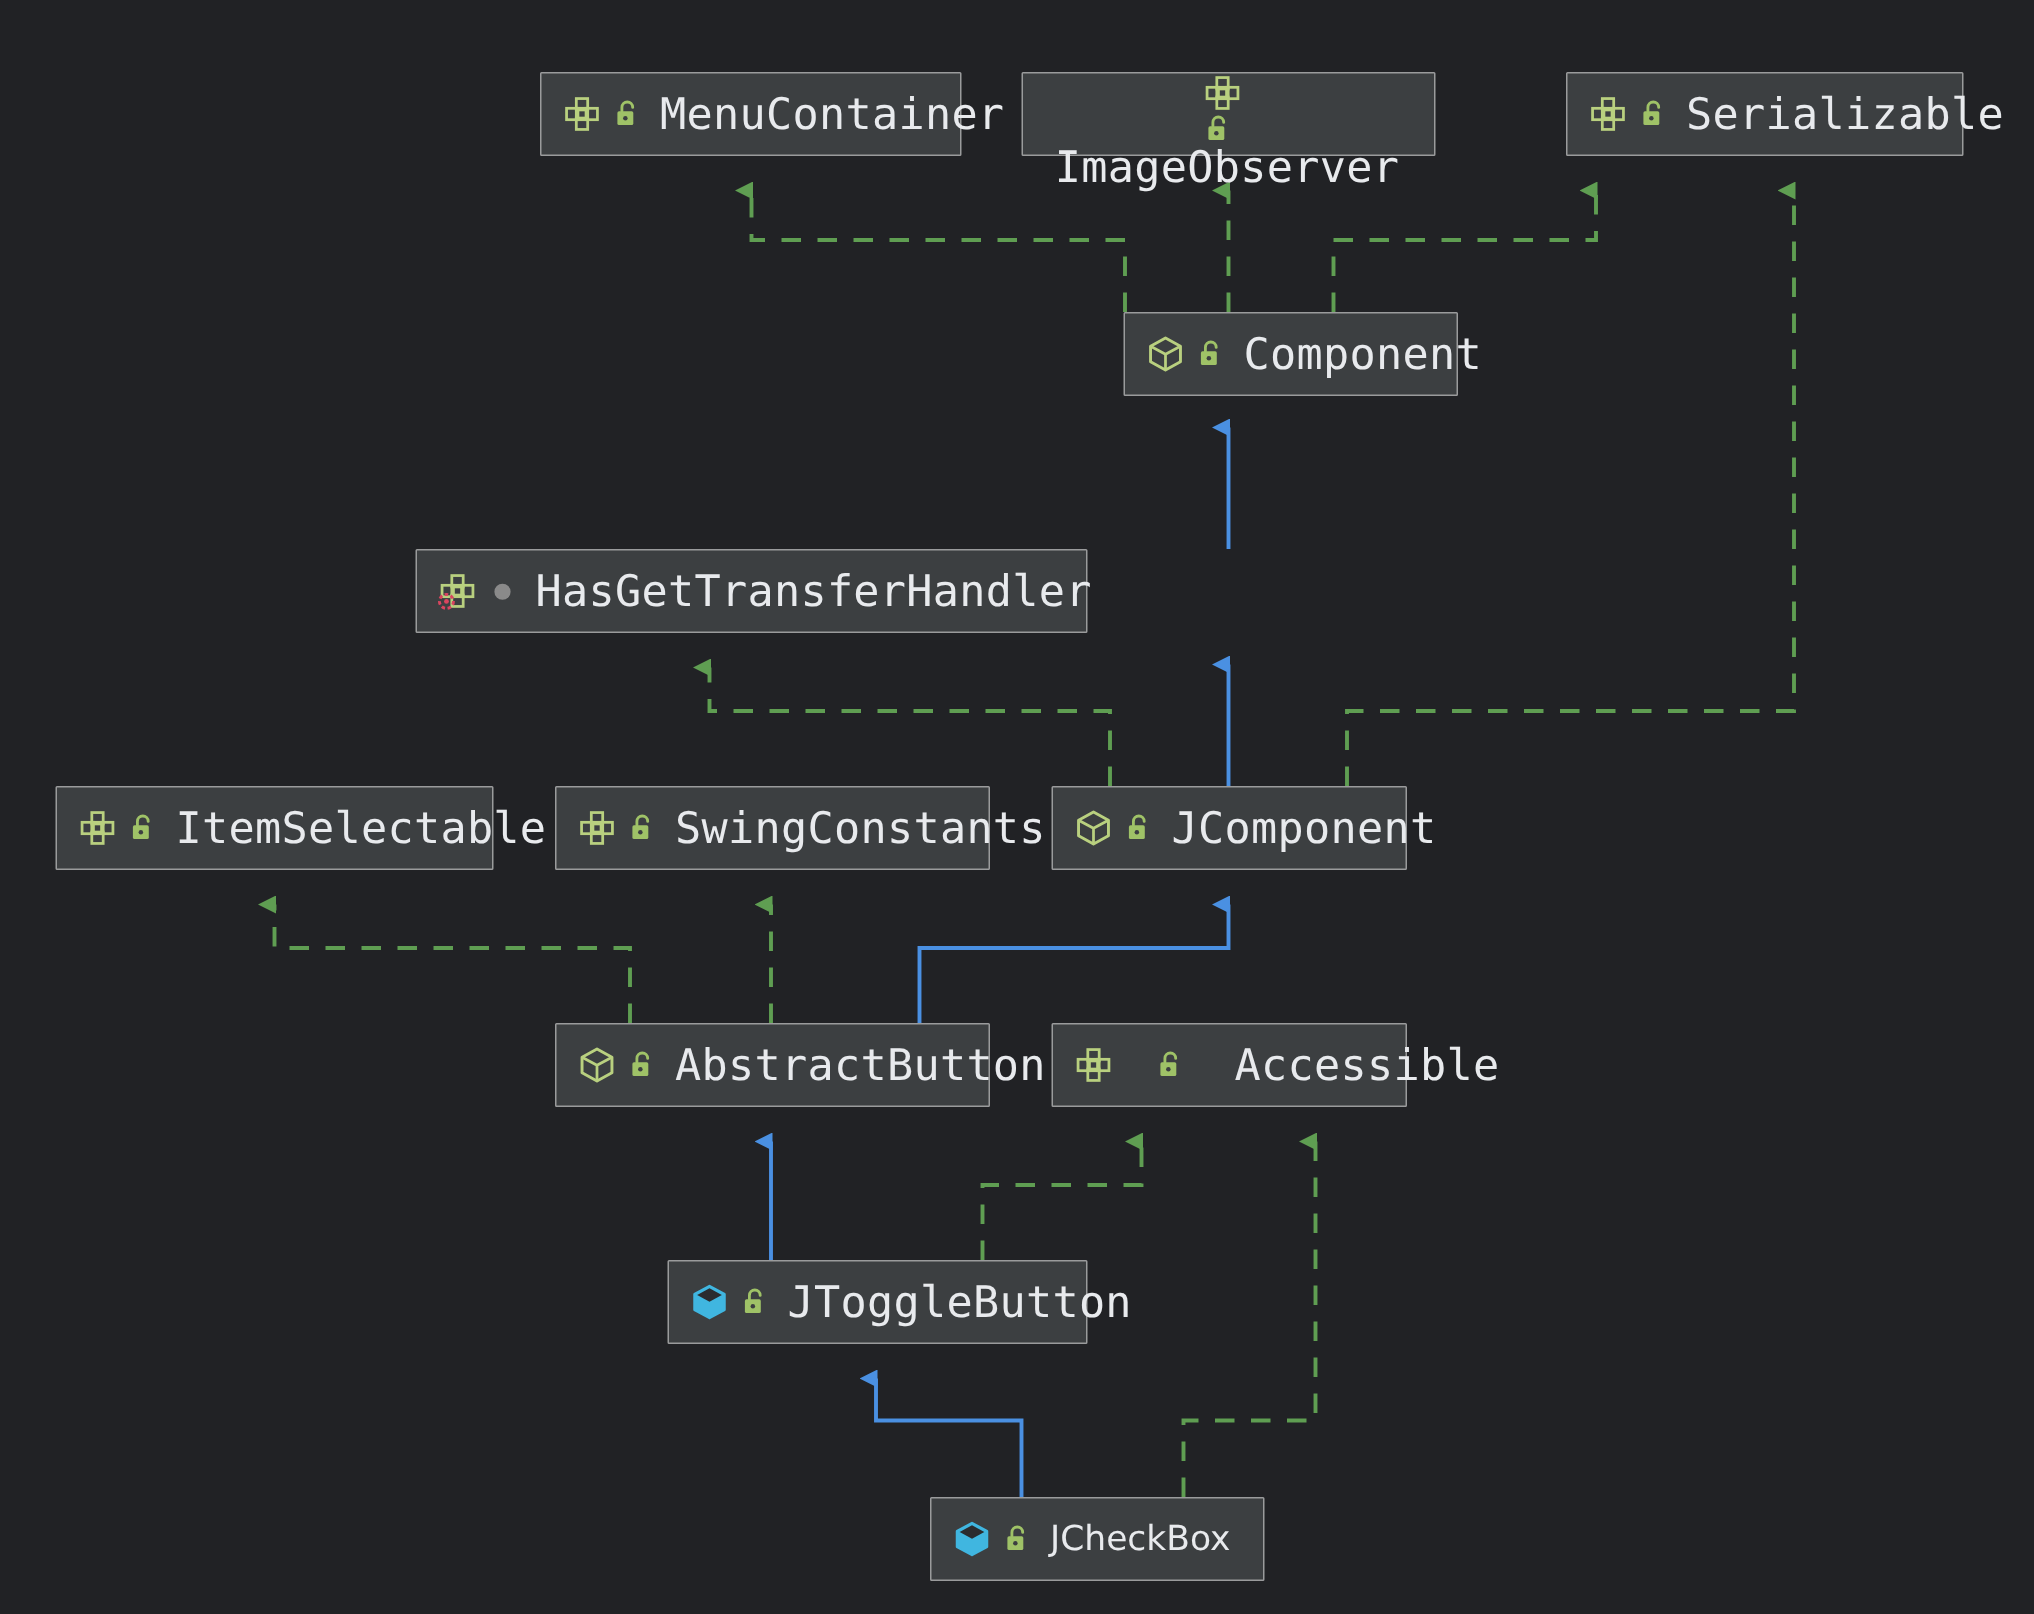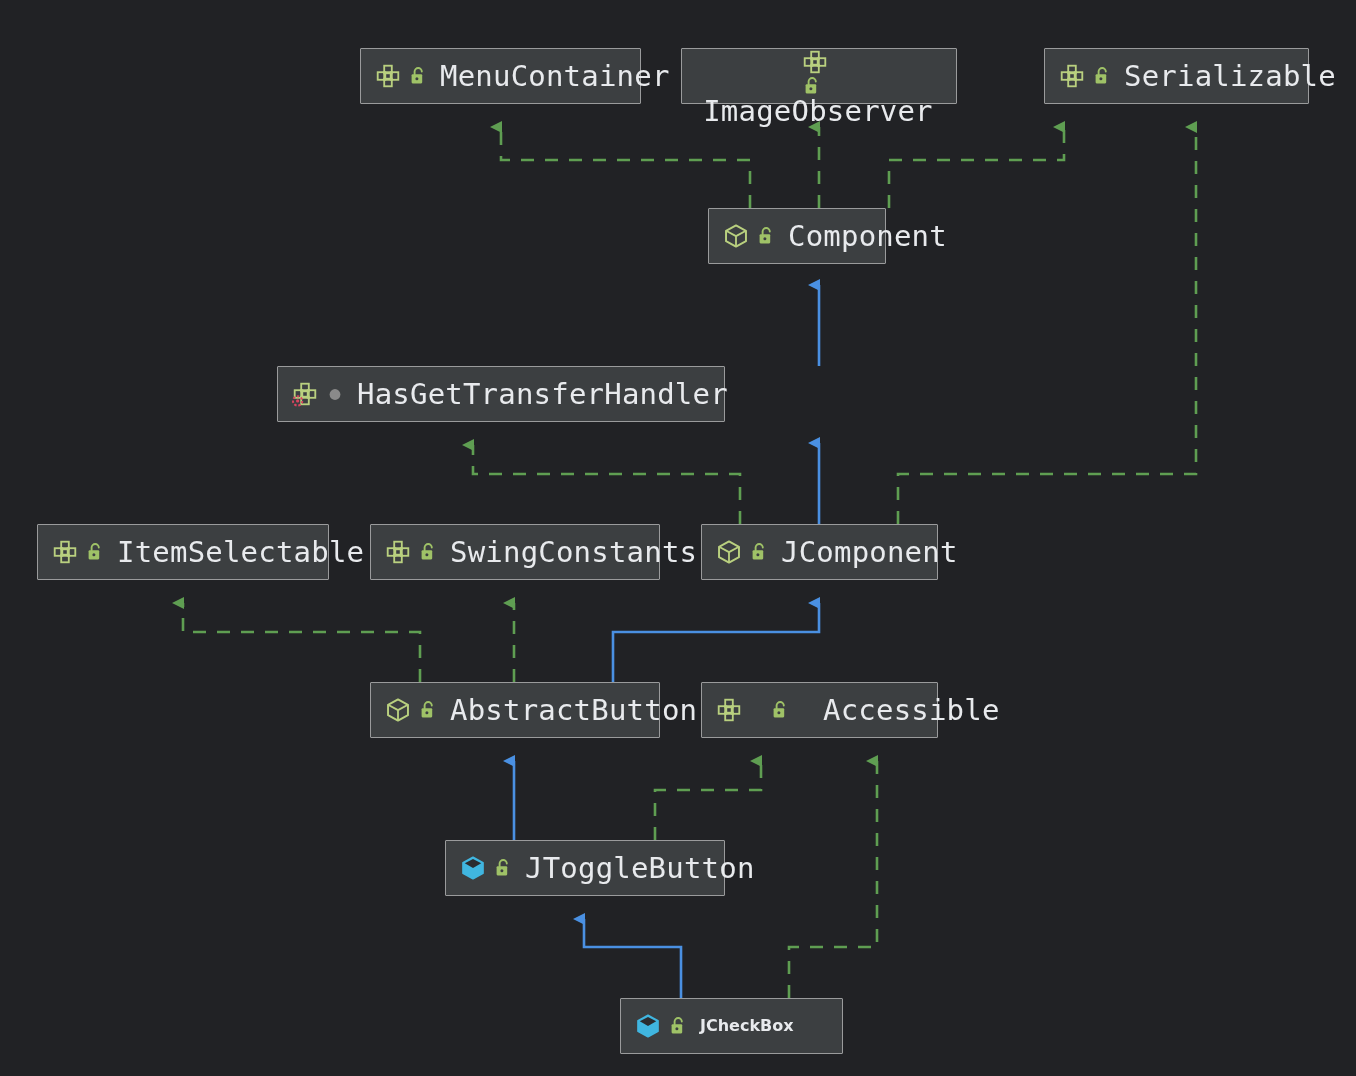--- a/index.html
+++ b/index.html
@@ -58,23 +58,22 @@
     display: block;
   }
   .node-label {
     font-size: 29px;
     line-height: 1;
     color: #e8eaed;
     letter-spacing: 0.2px;
     white-space: nowrap;
   }
   .uml-node.selected-node .node-label {
-    font-size: 16px;
+    font-size: 23px;
     letter-spacing: 0px;
-    font-weight: bold;
   }
 </style>
 </head>
 <body>
 
 <div id="diagram-root">
 
   <svg id="edge-layer" width="1356" height="1076" viewBox="0 0 1356 1076" xmlns="http://www.w3.org/2000/svg">
     <defs>
       <marker id="arrow-green" viewBox="0 0 12 12" refX="6" refY="11" markerWidth="12" markerHeight="12" orient="auto-start-reverse" markerUnits="userSpaceOnUse">
@@ -159,21 +158,21 @@
           <rect x="14.5" y="8.5" width="7" height="7" fill="none" stroke="#b9d07f" stroke-width="1.7"></rect>
           <rect x="8.5" y="14.5" width="7" height="7" fill="none" stroke="#b9d07f" stroke-width="1.7"></rect>
         </svg>
         <svg class="node-vis" width="20" height="22" viewBox="0 0 20 22" xmlns="http://www.w3.org/2000/svg">
           <path d="M6.6 9.2 V6.6 a3.6 3.6 0 0 1 7.2 0" fill="none" stroke="#9fc267" stroke-width="1.9" stroke-linecap="round"></path>
           <rect x="3.6" y="9.2" width="10.6" height="9.2" rx="1.1" fill="#9fc267"></rect>
           <circle cx="8.9" cy="13.8" r="1.5" fill="#3c3f41"></circle>
         </svg>
         <span class="node-label">Serializable</span>
       </div>
-      <div class="uml-node" style="left: 708px; top: 208px; width: 178px;">
+      <div class="uml-node" style="left: 749px; top: 208px; width: 223px;">
         <svg class="node-icon" width="26" height="26" viewBox="0 0 24 24" xmlns="http://www.w3.org/2000/svg">
           <path d="M12 2.2 L21.2 7.2 L21.2 16.8 L12 21.8 L2.8 16.8 L2.8 7.2 Z" fill="none" stroke="#b9d07f" stroke-width="1.8" stroke-linejoin="round"></path>
           <path d="M12 12.1 L21.2 7.2 M12 12.1 L2.8 7.2 M12 12.1 L12 21.8" fill="none" stroke="#b9d07f" stroke-width="1.7" stroke-linejoin="round"></path>
         </svg>
         <svg class="node-vis" width="20" height="22" viewBox="0 0 20 22" xmlns="http://www.w3.org/2000/svg">
           <path d="M6.6 9.2 V6.6 a3.6 3.6 0 0 1 7.2 0" fill="none" stroke="#9fc267" stroke-width="1.9" stroke-linecap="round"></path>
           <rect x="3.6" y="9.2" width="10.6" height="9.2" rx="1.1" fill="#9fc267"></rect>
           <circle cx="8.9" cy="13.8" r="1.5" fill="#3c3f41"></circle>
         </svg>
         <span class="node-label">Component</span>

